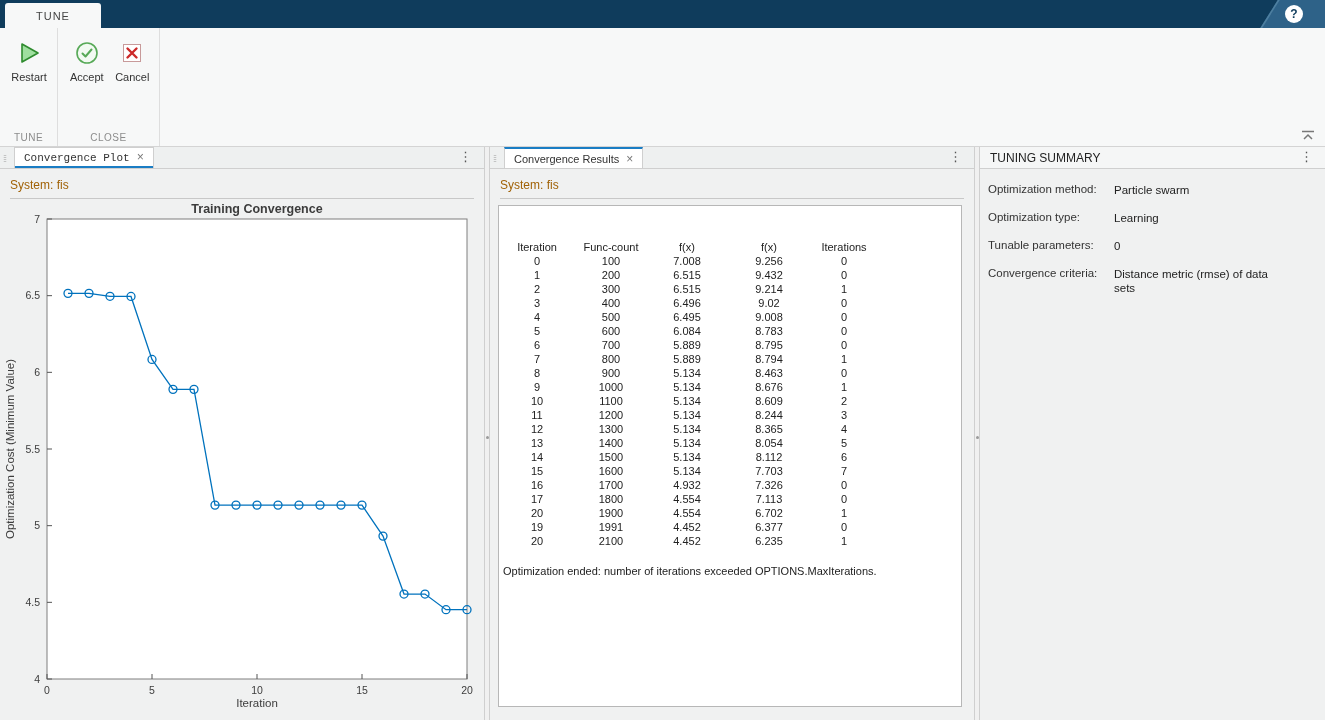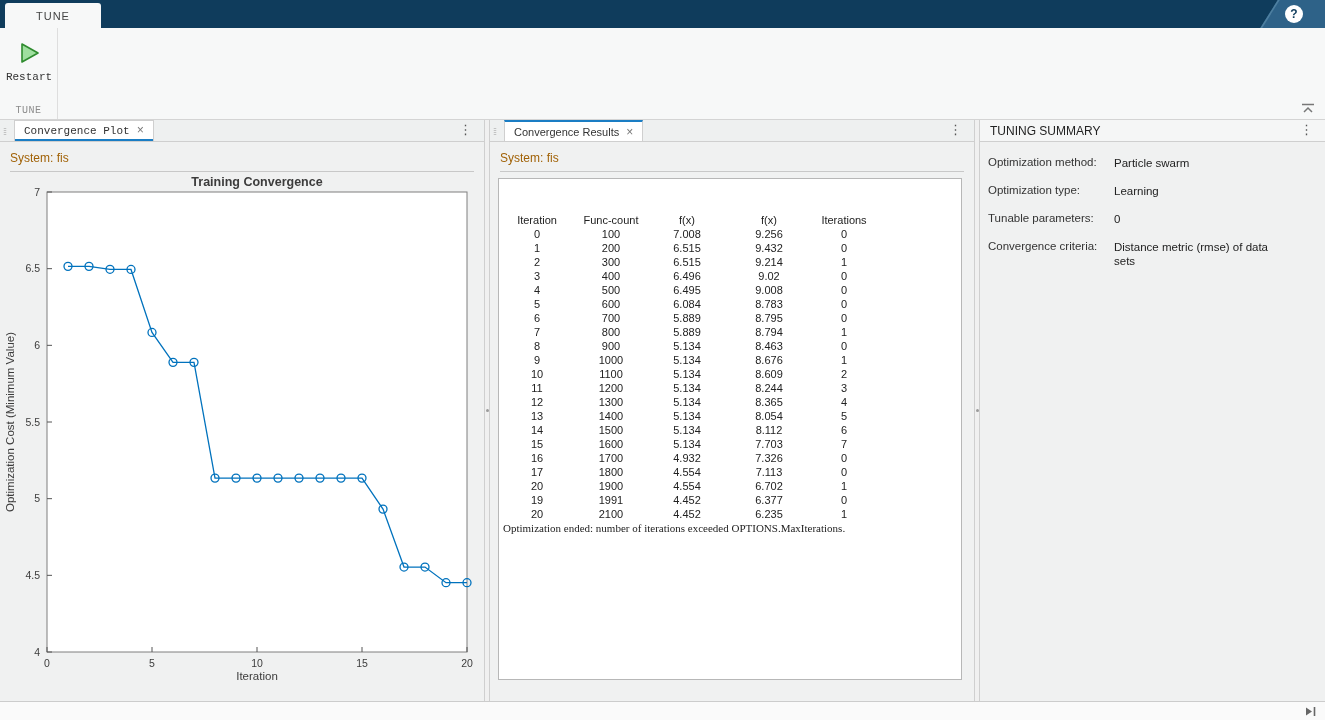--- a/index.html
+++ b/index.html
@@ -11,21 +11,21 @@
   .ribbon-tab { position:absolute; left:5px; top:3px; width:96px; height:25px;
     background:#f7f8f8; border-radius:3px 3px 0 0; display:flex; align-items:center;
     justify-content:center; font-size:11px; letter-spacing:1px; color:#444; cursor:default; }
   .help-slant { position:absolute; right:-14px; top:0; width:70px; height:28px;
     background:#2e6288; transform:skewX(-32deg); border-left:2px solid #4d7fa0; }
   .help-btn { position:absolute; right:22px; top:5px; width:18px; height:18px; border-radius:50%;
     background:#ffffff; color:#0f3c5c; font-size:12px; font-weight:bold;
     display:flex; align-items:center; justify-content:center; cursor:pointer; }
 
   
-  .toolbar { position:relative; height:92px; background:#f7f8f8; border-bottom:1px solid #d4d4d4; display:flex;font-family:Liberation Mono, monospace; }
+  .toolbar { position:relative; height:119px; background:#f7f8f8; border-bottom:1px solid #d4d4d4; display:flex; }
   .tool-group { position:relative; height:100%; border-right:1px solid #dedede; }
   .tool-btns { display:flex; padding:6px 4px 0 6px; }
   .tool-btn { width:46px; display:flex; flex-direction:column; align-items:center; padding-top:6px; cursor:pointer; }
   .tool-label { font-size:11px; color:#333; margin-top:5px; }
   .group-label { position:absolute; bottom:3px; left:0; width:100%; text-align:center;
     font-size:10px; color:#8c8c8c; letter-spacing:0.5px; }
   .collapse-icon { position:absolute; right:10px; bottom:5px; cursor:pointer; }
 
   
   .main { display:flex; height:581px; background:#f0f1f1; }
@@ -56,21 +56,21 @@
   .results-box { margin:6px 12px 0 8px; height:502px; background:#ffffff; border:1px solid #b7b7b7;
     padding-top:34px; overflow:hidden; }
   .results-table { border-collapse:collapse; margin-left:2px; }
   .results-table th { font-weight:normal; font-size:11px; color:#222; text-align:center; line-height:14px; }
   .results-table td { font-size:11px; color:#222; text-align:center; line-height:14px; }
   .results-table th:nth-child(1), .results-table td:nth-child(1) { width:72px; }
   .results-table th:nth-child(2), .results-table td:nth-child(2) { width:76px; }
   .results-table th:nth-child(3), .results-table td:nth-child(3) { width:76px; }
   .results-table th:nth-child(4), .results-table td:nth-child(4) { width:88px; }
   .results-table th:nth-child(5), .results-table td:nth-child(5) { width:62px; }
-  .results-footer { font-size:11px; color:#222; margin:0 0 0 4px; line-height:14px;font-family:Liberation Serif, serif; }
+  .results-footer { font-size:11px; color:#222; margin:16px 0 0 4px; line-height:14px; }
 
   
   .summary-header { height:22px; background:#f5f6f6; border-bottom:1px solid #cfcfcf;
     display:flex; align-items:center; padding:0 10px; font-size:12px; color:#222; flex:0 0 auto; position:relative; }
   .summary-body { padding:14px 8px 0 8px; }
   .summary-row { display:flex; margin-bottom:14px; }
   .s-label { width:126px; flex:0 0 auto; font-size:11.5px; color:#333; }
   .s-value { width:158px; font-size:11.5px; color:#222; line-height:14px; }
 
   
@@ -90,20 +90,39 @@
   <div class="tool-group" style="width:58px;">
     <div class="tool-btns">
       <div class="tool-btn">
         <svg width="26" height="26" viewBox="0 0 26 26">
           <path d="M6 4 L22 13 L6 22 Z" fill="#9fdf9f" stroke="#2e8b2e" stroke-width="1.6" stroke-linejoin="round"></path>
         </svg>
         <span class="tool-label">Restart</span>
       </div>
     </div>
     <div class="group-label">TUNE</div>
+  </div>
+  <div class="tool-group" style="width:102px;">
+    <div class="tool-btns">
+      <div class="tool-btn">
+        <svg width="26" height="26" viewBox="0 0 26 26">
+          <circle cx="13" cy="13" r="10" fill="#f2faf2" stroke="#57a957" stroke-width="1.6"></circle>
+          <path d="M8.5 13.5 L11.5 16.5 L17.5 9.5" fill="none" stroke="#57a957" stroke-width="2" stroke-linecap="round" stroke-linejoin="round"></path>
+        </svg>
+        <span class="tool-label">Accept</span>
+      </div>
+      <div class="tool-btn">
+        <svg width="26" height="26" viewBox="0 0 26 26">
+          <rect x="4.5" y="4.5" width="17" height="17" fill="#ffffff" stroke="#c89a9a" stroke-width="1"></rect>
+          <path d="M8.5 8.5 L17.5 17.5 M17.5 8.5 L8.5 17.5" stroke="#cc2a2a" stroke-width="2.4" stroke-linecap="round"></path>
+        </svg>
+        <span class="tool-label">Cancel</span>
+      </div>
+    </div>
+    <div class="group-label">CLOSE</div>
   </div>
   <svg class="collapse-icon" width="14" height="11" viewBox="0 0 14 11">
     <line x1="1" y1="1.5" x2="13" y2="1.5" stroke="#777" stroke-width="1.5"></line>
     <path d="M3 9 L7 5 L11 9" fill="none" stroke="#777" stroke-width="1.5"></path>
   </svg>
 </div>
 
 <div class="main">
 
   <div class="panel" style="width:484px;">

